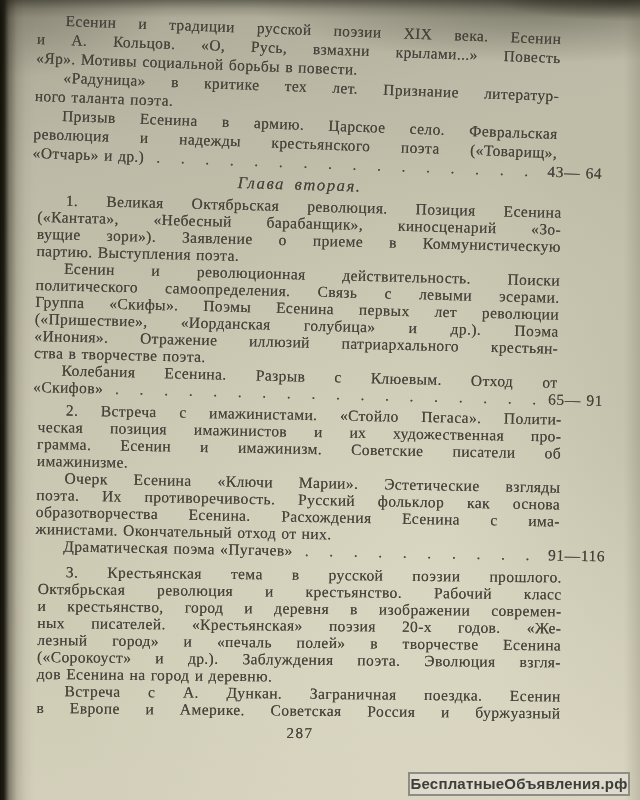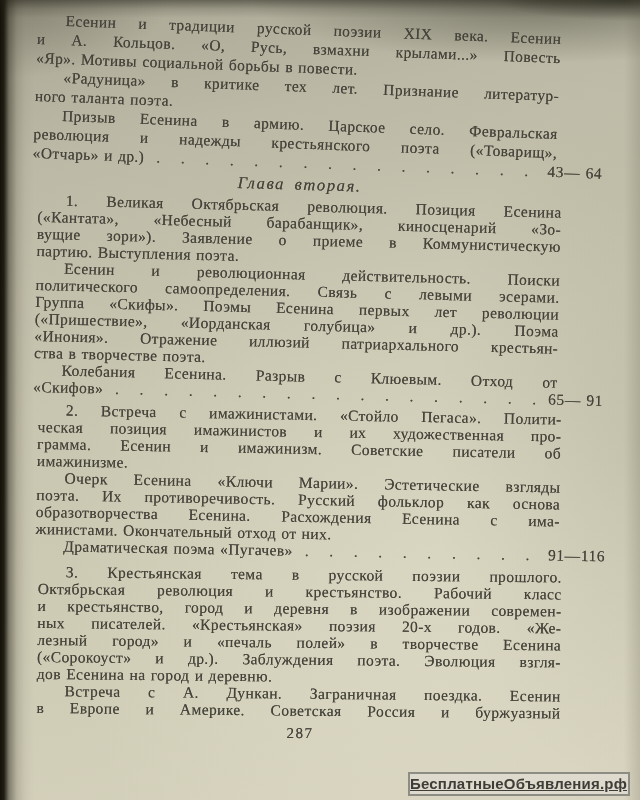--- a/index.html
+++ b/index.html
@@ -47,21 +47,21 @@
     word-spacing:16px;padding:0 8px 0 12px;color:#4a4840;}
   .leader .pg{white-space:nowrap;flex:0 0 auto;font-size:15.5px;letter-spacing:.6px;}
 
   .pagenum{position:absolute;left:38px;top:725px;width:524px;text-align:center;
     transform:rotate(.3deg);font-size:15px;letter-spacing:1.5px;
     text-shadow:0 0 .6px rgba(62,60,50,.75);}
 
   .watermark{position:absolute;left:408px;top:772px;width:218px;height:20px;
     background:#dedacd;border:2px solid #8d8d85;
     font-family:"Liberation Sans","DejaVu Sans",sans-serif;font-weight:700;
-    font-size:15px;line-height:20px;text-align:left;color:#3e3d38;letter-spacing:.2px;text-decoration:underline;}
+    font-size:15px;line-height:20px;text-align:center;color:#3e3d38;letter-spacing:.2px;}
 </style>
 </head>
 <body>
 
 <div class="photo">
   <div class="edge-left"></div>
   <div class="edge-top"></div>
   <div class="corner-tr"></div>
   <div class="edge-right"></div>
 

